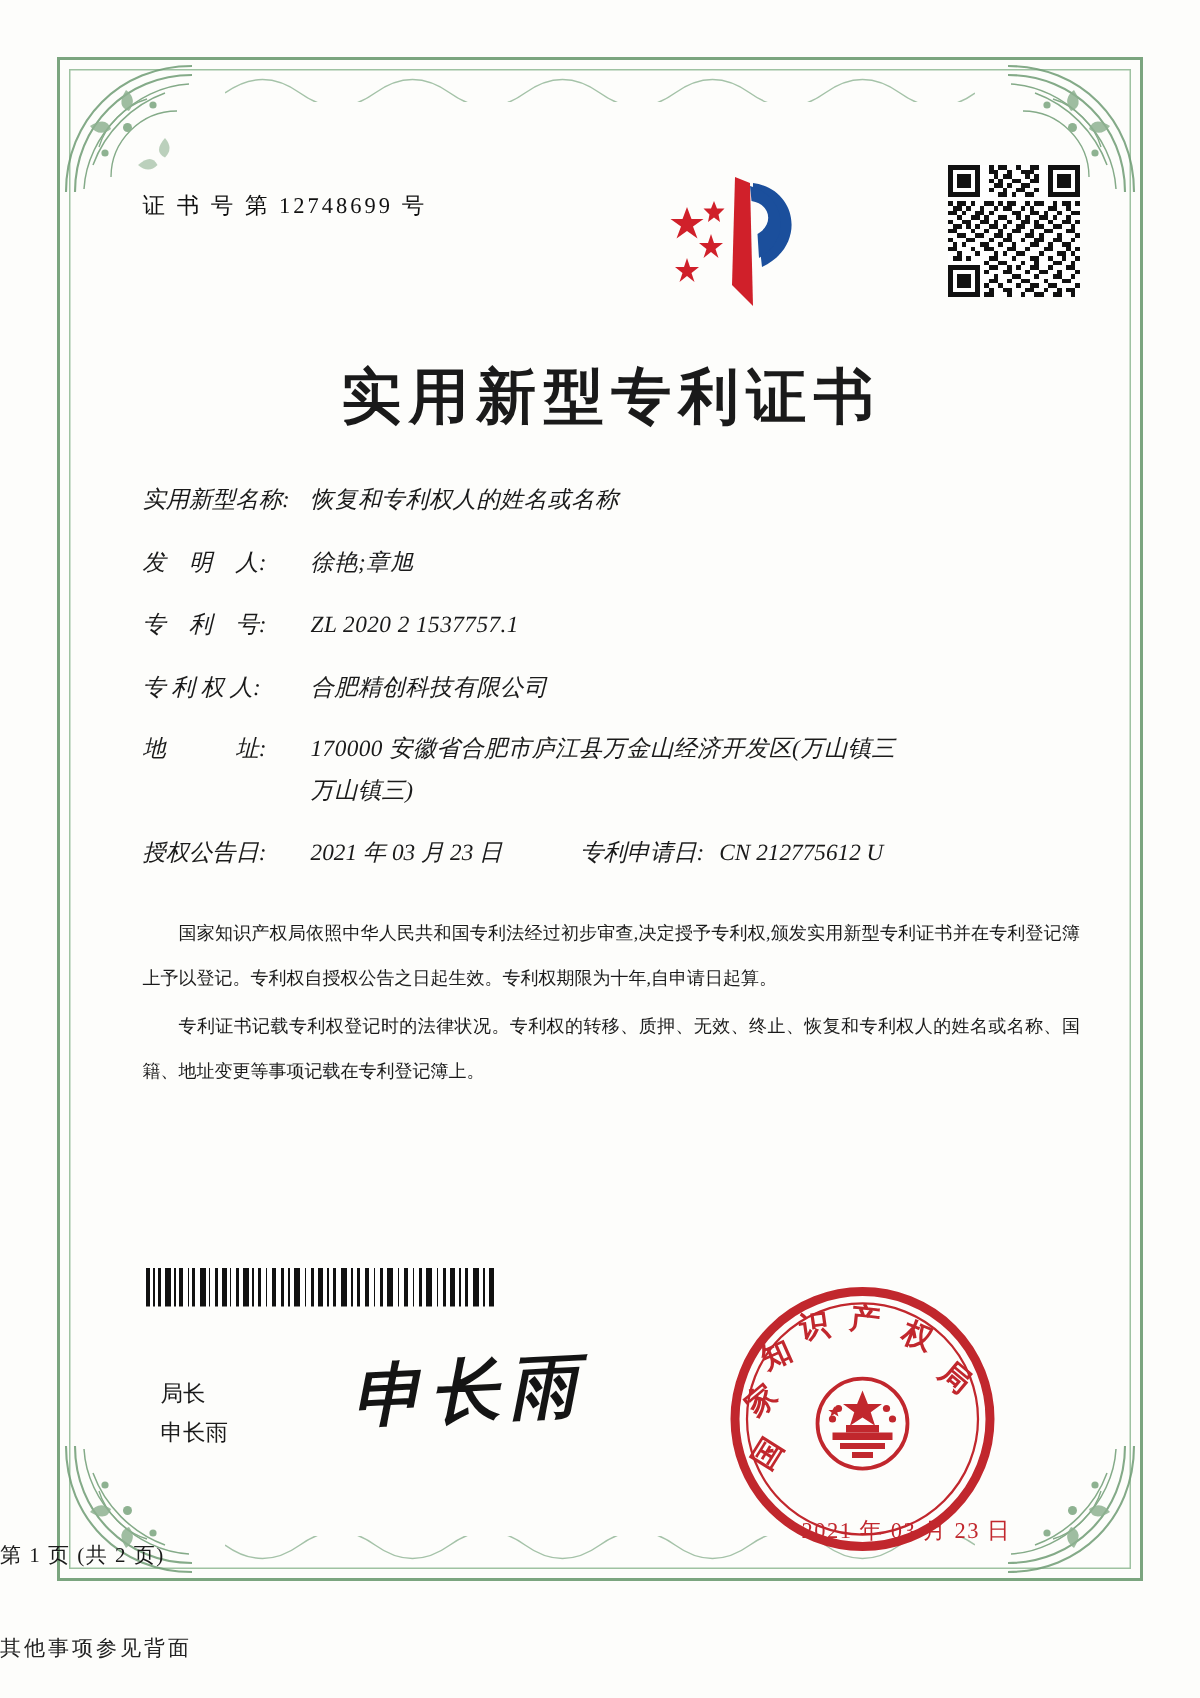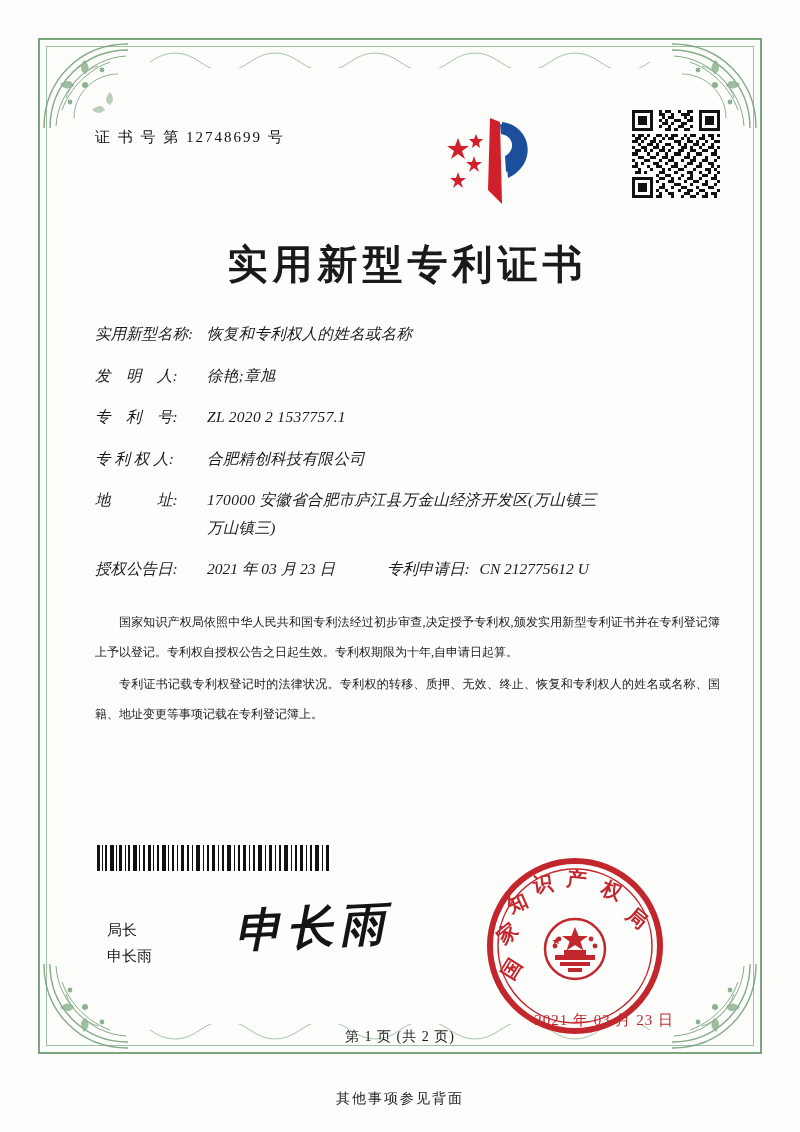--- a/index.html
+++ b/index.html
@@ -200,30 +200,29 @@
     color: #c1272d;
     letter-spacing: 1px;
     white-space: nowrap;
   }
 
   .page-num {
     position: absolute;
     left: 0;
     right: 0;
     bottom: 86px;
-    text-align: center;
     font-size: 14px;
     letter-spacing: 1px;
   }
   .footer-note {
     position: absolute;
     left: 0;
     right: 0;
     bottom: 24px;
-    text-align: center;
+    text-align: left;
     font-size: 14px;
     letter-spacing: 2px;
     color: #222;
   }
 </style>
 </head>
 <body>
 
 <div class="page">
 

